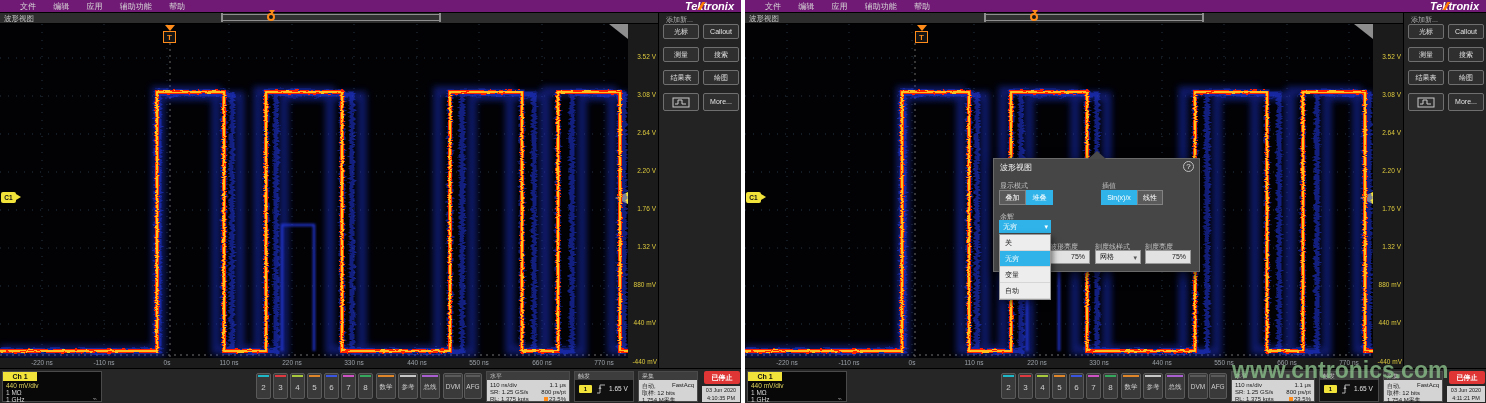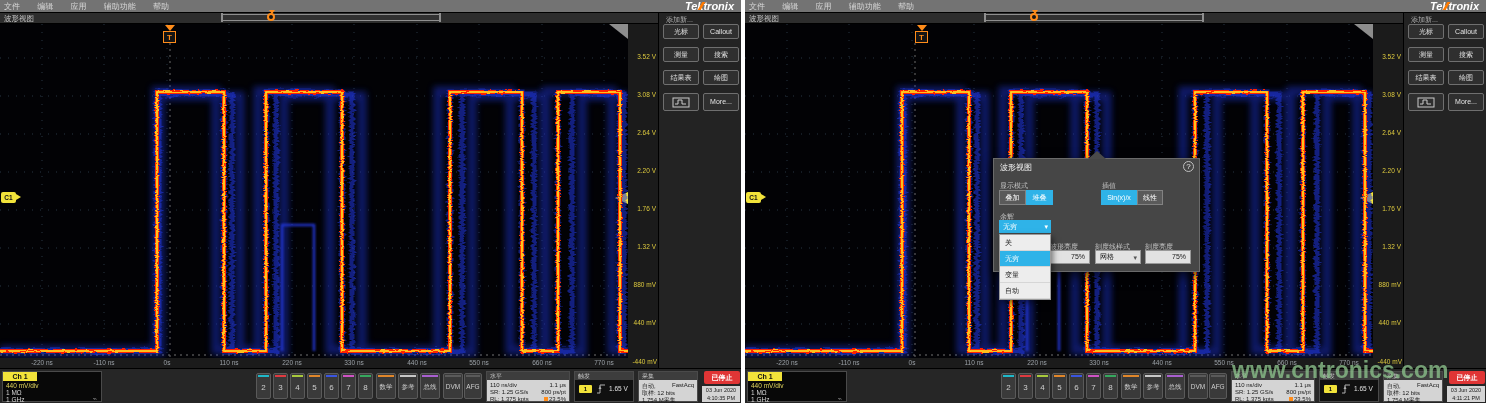--- a/index.html
+++ b/index.html
@@ -2,22 +2,22 @@
 <html><head>
 <meta charset="utf-8">
 <style>
   *{box-sizing:border-box;margin:0;padding:0}
   html,body{width:1486px;height:403px;background:#ffffff;overflow:hidden;
     font-family:"Liberation Sans",sans-serif}
   .panel{position:absolute;top:0;width:741px;height:403px;background:#1b1b1b;overflow:hidden}
   .panel.left{left:0}.panel.right{left:745px}
 
   
-  .menubar{position:absolute;left:0;top:0;width:741px;height:13px;background:#737373;
-    border-bottom:1px solid #000;color:#d8d8d8;font-size:8px;line-height:13px;padding-left:4px;white-space:nowrap}
+  .menubar{position:absolute;left:0;top:0;width:741px;height:13px;background:#701a75;
+    border-bottom:1px solid #000;color:#d8d8d8;font-size:8px;line-height:13px;padding-left:20px;white-space:nowrap}
   .mi{display:inline-block;margin-right:15px}
   .logo-wrap{position:absolute;right:7px;top:0;height:13px}
   .logo-text{font-style:italic;font-weight:bold;font-size:11px;color:#fff;line-height:13px}
   .logo-accent{position:absolute;left:15px;top:2px;width:3px;height:8px;background:#ff7a00;transform:skewX(-30deg)}
 
   
   .viewheader{position:absolute;left:0;top:13px;width:658px;height:11px;background:#2d2d2d;border-bottom:1px solid #000}
   .tab{position:absolute;left:4px;top:1px;font-size:7.5px;color:#c8c8c8}
   .bracket{position:absolute;left:222px;top:1px;width:218px;height:7px;border:1px solid #8f8f8f;background:rgba(60,60,60,.3)}
   .bracket::before,.bracket::after{content:"";position:absolute;top:-2px;width:2px;height:9px;background:#8f8f8f}

